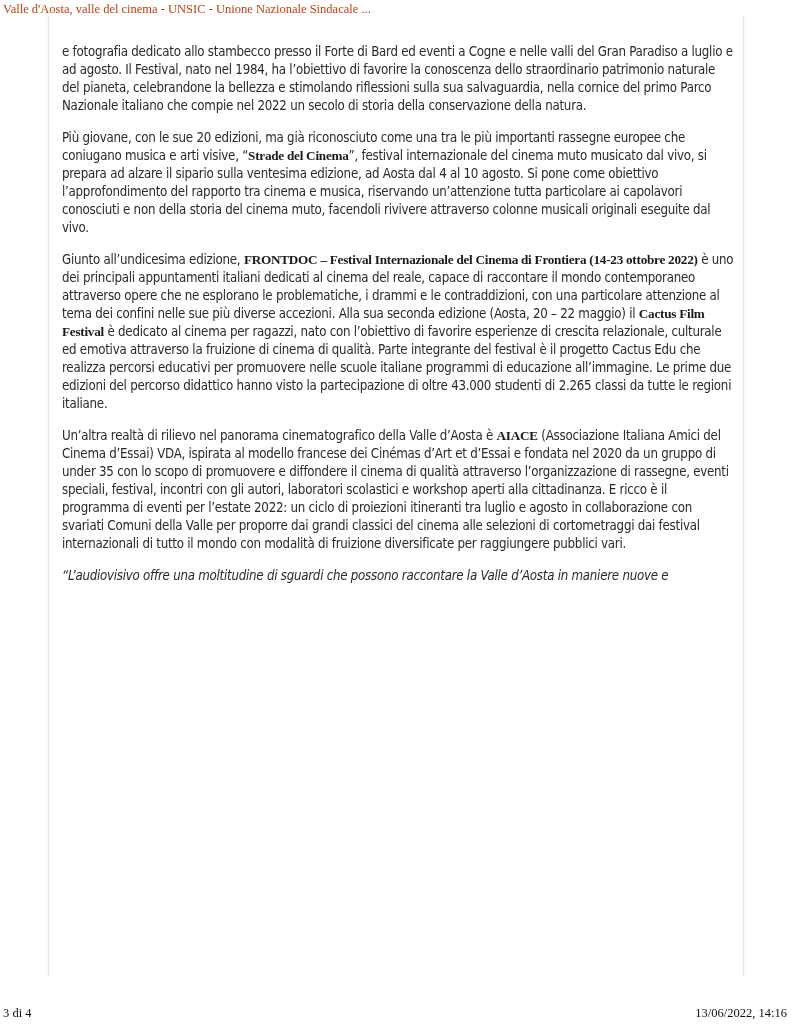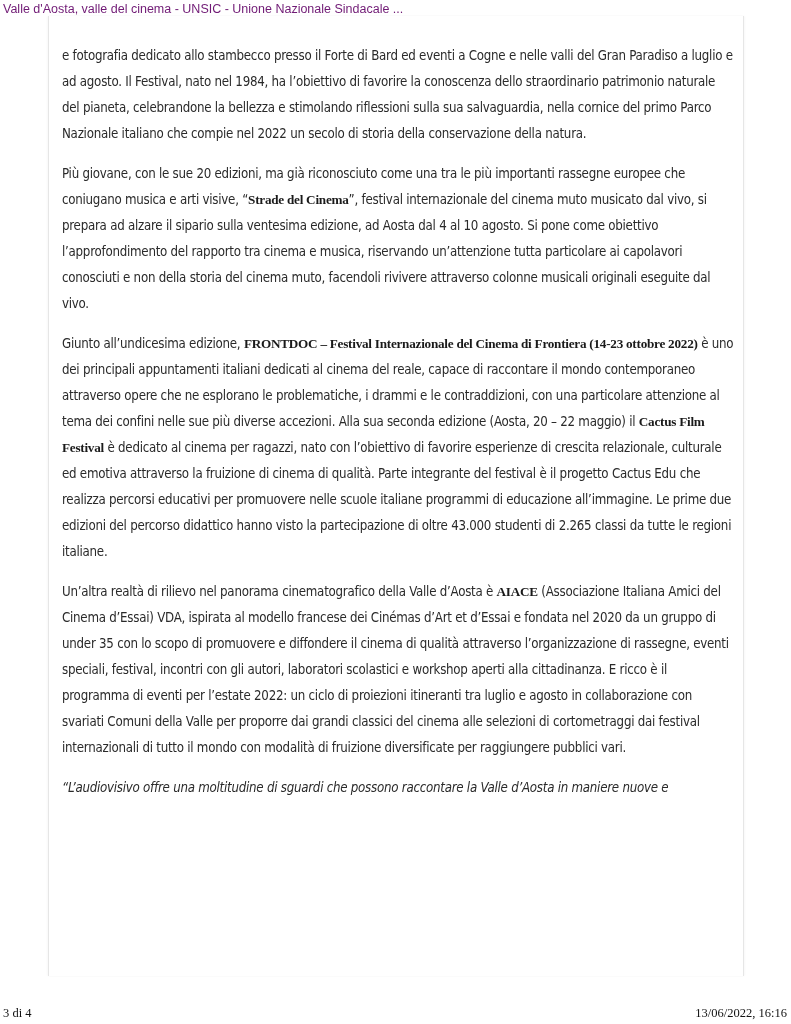--- a/index.html
+++ b/index.html
@@ -2,39 +2,39 @@
 <html><head>
 <meta charset="utf-8">
 <style>
   html, body { margin:0; padding:0; }
   body {
     width:791px; height:1024px; position:relative; overflow:hidden;
     background:#ffffff; color:#222;
   }
   .print-header {
     position:absolute; top:0; left:0; width:791px; height:20px;
-    font-family:Liberation Sans, sans-serif; font-size:12.5px; color:#701a75;
+    font-family:Liberation Serif, serif; font-size:12.5px; color:#c2410c;
   }
   .print-header .title { position:absolute; left:3px; top:2px; white-space:nowrap; }
   .print-header .url { position:absolute; right:4px; top:2px; white-space:nowrap; }
   .print-footer {
     position:absolute; left:0; top:1006px; width:791px; height:18px;
     font-family:"Liberation Serif", serif; font-size:12.5px; color:#111;
   }
   .print-footer .page { position:absolute; left:3px; top:0; }
   .print-footer .date { position:absolute; right:4px; top:0; }
   .panel {
     position:absolute; left:48px; top:16px; width:694px; height:960px;
     border-left:1px solid #e6e6e6; border-right:1px solid #e6e6e6;
     box-shadow: -1px 0 2px rgba(0,0,0,0.03), 1px 0 2px rgba(0,0,0,0.03);
   }
   .content {
     position:absolute; left:62px; top:43px; width:672px;
     font-family:"DejaVu Sans Condensed","Liberation Sans Narrow","Liberation Sans", sans-serif;
-    font-size:13.2px; line-height:26px; color:#2a2a2a;
+    font-size:13.2px; line-height:18px; color:#2a2a2a;
     letter-spacing:-0.25px;
   }
   .content p { margin:0 0 14px 0; }
   .content b { font-weight:bold; color:#1a1a1a;font-family:Liberation Serif, serif; }
   .content i { font-style:italic;text-align:center; }
 </style>
 </head>
 <body>
 
 <div class="print-header">
@@ -46,14 +46,14 @@
 <div class="content">
   <p>e fotografia dedicato allo stambecco presso il Forte di Bard ed eventi a Cogne e nelle valli del Gran Paradiso a luglio e ad agosto. Il Festival, nato nel 1984, ha l’obiettivo di favorire la conoscenza dello straordinario patrimonio naturale del pianeta, celebrandone la bellezza e stimolando riflessioni sulla sua salvaguardia, nella cornice del primo Parco Nazionale italiano che compie nel 2022 un secolo di storia della conservazione della natura.</p>
   <p><span>Più giovane, con le sue 20 edizioni, ma già riconosciuto come una tra le più importanti rassegne europee che coniugano musica e arti visive, “</span><b>Strade del Cinema</b><span>”, festival internazionale del cinema muto musicato dal vivo, si prepara ad alzare il sipario sulla ventesima edizione, ad Aosta dal 4 al 10 agosto. Si pone come obiettivo l’approfondimento del rapporto tra cinema e musica, riservando un’attenzione tutta particolare ai capolavori conosciuti e non della storia del cinema muto, facendoli rivivere attraverso colonne musicali originali eseguite dal vivo.</span></p>
   <p><span>Giunto all’undicesima edizione, </span><b>FRONTDOC – Festival Internazionale del Cinema di Frontiera (14-23 ottobre 2022)</b><span> è uno dei principali appuntamenti italiani dedicati al cinema del reale, capace di raccontare il mondo contemporaneo attraverso opere che ne esplorano le problematiche, i drammi e le contraddizioni, con una particolare attenzione al tema dei confini nelle sue più diverse accezioni. Alla sua seconda edizione (Aosta, 20 – 22 maggio) il </span><b>Cactus Film Festival</b><span> è dedicato al cinema per ragazzi, nato con l’obiettivo di favorire esperienze di crescita relazionale, culturale ed emotiva attraverso la fruizione di cinema di qualità. Parte integrante del festival è il progetto Cactus Edu che realizza percorsi educativi per promuovere nelle scuole italiane programmi di educazione all’immagine. Le prime due edizioni del percorso didattico hanno visto la partecipazione di oltre 43.000 studenti di 2.265 classi da tutte le regioni italiane.</span></p>
   <p><span>Un’altra realtà di rilievo nel panorama cinematografico della Valle d’Aosta è </span><b>AIACE</b><span> (Associazione Italiana Amici del Cinema d’Essai) VDA, ispirata al modello francese dei Cinémas d’Art et d’Essai e fondata nel 2020 da un gruppo di under 35 con lo scopo di promuovere e diffondere il cinema di qualità attraverso l’organizzazione di rassegne, eventi speciali, festival, incontri con gli autori, laboratori scolastici e workshop aperti alla cittadinanza. E ricco è il programma di eventi per l’estate 2022: un ciclo di proiezioni itineranti tra luglio e agosto in collaborazione con svariati Comuni della Valle per proporre dai grandi classici del cinema alle selezioni di cortometraggi dai festival internazionali di tutto il mondo con modalità di fruizione diversificate per raggiungere pubblici vari.</span></p>
   <p><i>“L’audiovisivo offre una moltitudine di sguardi che possono raccontare la Valle d’Aosta in maniere nuove e</i></p>
 </div>
 
 <div class="print-footer">
   <span class="page">3 di 4</span>
-  <span class="date">13/06/2022, 16:16</span>
+  <span class="date">13/06/2022, 14:16</span>
 </div>
 
 </body></html>

